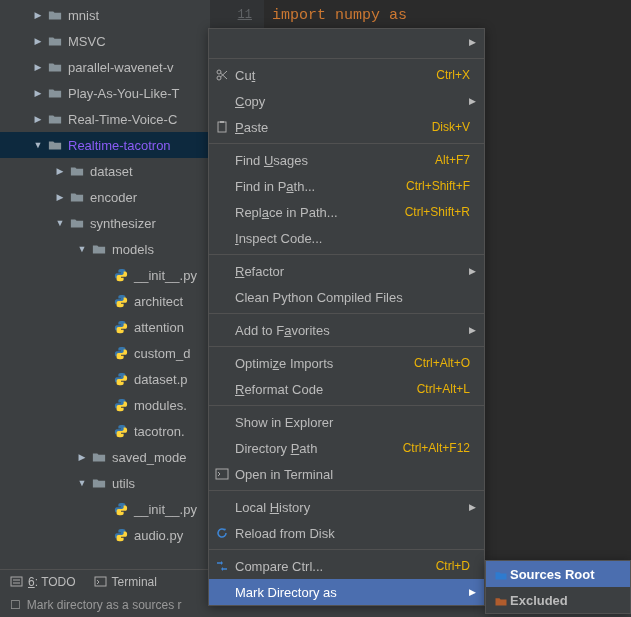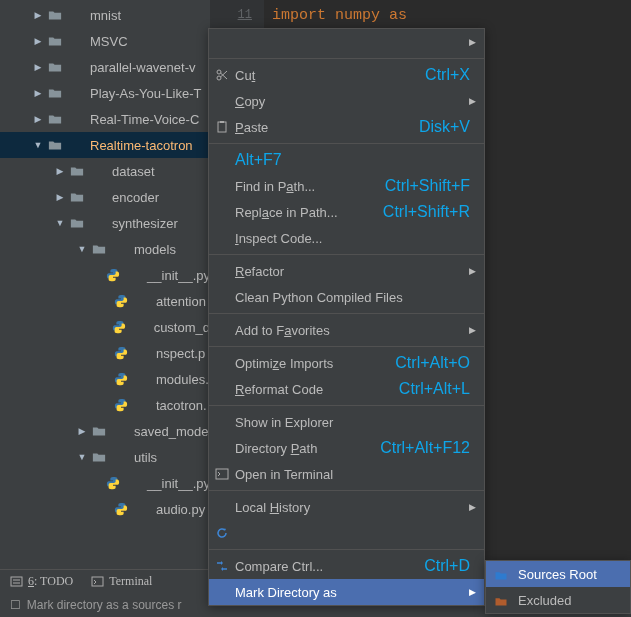--- a/index.html
+++ b/index.html
@@ -42,22 +42,22 @@
 .chevron.blank { visibility: hidden; }
 .folder-icon, .file-icon, .py-icon {
   width: 18px;
   height: 16px;
   display: inline-flex;
   align-items: center;
   justify-content: center;
   margin-right: 4px;
 }
 .folder-icon svg, .file-icon svg, .py-icon svg { width: 14px; height: 14px; }
-.tree-label { color: #bbb; margin-left: 22px; }
-.tree-item.selected .tree-label { color: #fdba74; }
+.tree-label { color: #bbb; }
+.tree-item.selected .tree-label { color: #8b5cf6; }
 
 
 .editor {
   flex: 1;
   background: #2b2b2b;
   font-family: Consolas, "Courier New", monospace;
   font-size: 15px;
   position: relative;
   padding-top: 0;
 }
@@ -101,56 +101,56 @@
   align-items: center;
   height: 26px;
   padding: 0 14px 0 26px;
   position: relative;
   cursor: pointer;
   color: #bbb;
 }
 .menu-item.selected { background: #4b6eaf; color: #fff; }
 .menu-item .mi-label { flex: 1; }
 .menu-item .mi-label u { text-decoration: underline; }
-.menu-item .mi-shortcut { color: #0ea5e9; font-size: 16px; }
+.menu-item .mi-shortcut { color: #eab308; font-size: 12px; }
 .menu-item .mi-arrow { position: absolute; right: 8px; font-size: 9px; }
 .menu-item .mi-icon {
   position: absolute; left: 5px; width: 16px; height: 16px;
   display: flex; align-items: center; justify-content: center;
 }
 .menu-sep { height: 1px; background: #515151; margin: 3px 0; }
 
 
 .submenu {
   position: absolute;
   left: 485px;
   top: 560px;
   width: 146px;
   background: #3c3f41;
   border: 1px solid #515151;
   box-shadow: 0 2px 10px rgba(0,0,0,.4);
   z-index: 101;
 }
-.submenu .menu-item { padding-left: 32px; }
+.submenu .menu-item { padding-left: 24px; font-weight: bold; }
 .sm-icon {
   position: absolute; left: 8px; width: 14px; height: 11px;
 }
 
 
 .status-row {
   height: 24px;
   background: #3c3f41;
   display: flex;
   align-items: center;
   border-top: 1px solid #515151;
   padding: 0 10px;
   gap: 18px;
   color: #bbb;
 }
-.status-tab { display: flex; align-items: center; gap: 5px; font-size: 12px; font-family: Liberation Serif, serif;}
+.status-tab { display: flex; align-items: center; gap: 5px; font-size: 12px;}
 .status-tab u { text-decoration: underline; }
 .hint-row {
   height: 24px;
   background: #3c3f41;
   display: flex;
   align-items: center;
   padding: 0 10px;
   color: #999;
   font-size: 12px;
 }
@@ -275,20 +275,31 @@
         </div>
         <div class="tree-item">
           <span class="indent" style="width: 96px;"></span>
           <span class="chevron blank">▶</span>
           <span class="py-icon">
             <svg viewBox="0 0 16 16">
               <path fill="#3776ab" d="M8 1c-2 0-3 1-3 2v2h3v1H3c-1 0-2 1-2 3s1 3 2 3h2v-2c0-1 1-2 2-2h4c1 0 2-1 2-2V3c0-1-1-2-3-2H8z"></path>
               <path fill="#ffd43b" d="M8 15c2 0 3-1 3-2v-2H8v-1h5c1 0 2-1 2-3s-1-3-2-3h-2v2c0 1-1 2-2 2H5c-1 0-2 1-2 2v3c0 1 1 2 3 2h2z"></path>
             </svg>
           </span>
+          <span class="tree-label">architect</span>
+        </div>
+        <div class="tree-item">
+          <span class="indent" style="width: 96px;"></span>
+          <span class="chevron blank">▶</span>
+          <span class="py-icon">
+            <svg viewBox="0 0 16 16">
+              <path fill="#3776ab" d="M8 1c-2 0-3 1-3 2v2h3v1H3c-1 0-2 1-2 3s1 3 2 3h2v-2c0-1 1-2 2-2h4c1 0 2-1 2-2V3c0-1-1-2-3-2H8z"></path>
+              <path fill="#ffd43b" d="M8 15c2 0 3-1 3-2v-2H8v-1h5c1 0 2-1 2-3s-1-3-2-3h-2v2c0 1-1 2-2 2H5c-1 0-2 1-2 2v3c0 1 1 2 3 2h2z"></path>
+            </svg>
+          </span>
           <span class="tree-label">attention</span>
         </div>
         <div class="tree-item">
           <span class="indent" style="width: 96px;"></span>
           <span class="chevron blank">▶</span>
           <span class="py-icon">
             <svg viewBox="0 0 16 16">
               <path fill="#3776ab" d="M8 1c-2 0-3 1-3 2v2h3v1H3c-1 0-2 1-2 3s1 3 2 3h2v-2c0-1 1-2 2-2h4c1 0 2-1 2-2V3c0-1-1-2-3-2H8z"></path>
               <path fill="#ffd43b" d="M8 15c2 0 3-1 3-2v-2H8v-1h5c1 0 2-1 2-3s-1-3-2-3h-2v2c0 1-1 2-2 2H5c-1 0-2 1-2 2v3c0 1 1 2 3 2h2z"></path>
             </svg>
@@ -297,21 +308,21 @@
         </div>
         <div class="tree-item">
           <span class="indent" style="width: 96px;"></span>
           <span class="chevron blank">▶</span>
           <span class="py-icon">
             <svg viewBox="0 0 16 16">
               <path fill="#3776ab" d="M8 1c-2 0-3 1-3 2v2h3v1H3c-1 0-2 1-2 3s1 3 2 3h2v-2c0-1 1-2 2-2h4c1 0 2-1 2-2V3c0-1-1-2-3-2H8z"></path>
               <path fill="#ffd43b" d="M8 15c2 0 3-1 3-2v-2H8v-1h5c1 0 2-1 2-3s-1-3-2-3h-2v2c0 1-1 2-2 2H5c-1 0-2 1-2 2v3c0 1 1 2 3 2h2z"></path>
             </svg>
           </span>
-          <span class="tree-label">nspect.p</span>
+          <span class="tree-label">dataset.p</span>
         </div>
         <div class="tree-item">
           <span class="indent" style="width: 96px;"></span>
           <span class="chevron blank">▶</span>
           <span class="py-icon">
             <svg viewBox="0 0 16 16">
               <path fill="#3776ab" d="M8 1c-2 0-3 1-3 2v2h3v1H3c-1 0-2 1-2 3s1 3 2 3h2v-2c0-1 1-2 2-2h4c1 0 2-1 2-2V3c0-1-1-2-3-2H8z"></path>
               <path fill="#ffd43b" d="M8 15c2 0 3-1 3-2v-2H8v-1h5c1 0 2-1 2-3s-1-3-2-3h-2v2c0 1-1 2-2 2H5c-1 0-2 1-2 2v3c0 1 1 2 3 2h2z"></path>
             </svg>
           </span>
@@ -446,20 +457,21 @@
         <svg width="14" height="14">
           <rect x="3" y="2" width="8" height="10" fill="none" stroke="#a9a9a9"></rect>
           <rect x="5" y="1" width="4" height="2" fill="#a9a9a9"></rect>
         </svg>
       </span>
       <span class="mi-label"><u>P</u>aste</span>
       <span class="mi-shortcut">Disk+V</span>
     </div>
     <div class="menu-sep"></div>
     <div class="menu-item">
+      <span class="mi-label">Find <u>U</u>sages</span>
       <span class="mi-shortcut">Alt+F7</span>
     </div>
     <div class="menu-item">
       <span class="mi-label">Find in P<u>a</u>th...</span>
       <span class="mi-shortcut">Ctrl+Shift+F</span>
     </div>
     <div class="menu-item">
       <span class="mi-label">Repl<u>a</u>ce in Path...</span>
       <span class="mi-shortcut">Ctrl+Shift+R</span>
     </div>
@@ -510,20 +522,21 @@
       <span class="mi-label">Local <u>H</u>istory</span>
       <span class="mi-arrow">▶</span>
     </div>
     <div class="menu-item">
       <span class="mi-icon">
         <svg width="14" height="14">
           <path d="M11 7a4 4 0 1 1-1.2-2.8" fill="none" stroke="#3e86d6" stroke-width="1.5"></path>
           <path d="M10 2 L11 4.2 L8.8 4" fill="#3e86d6"></path>
         </svg>
       </span>
+      <span class="mi-label">Reload from Disk</span>
     </div>
     <div class="menu-sep"></div>
     <div class="menu-item">
       <span class="mi-icon">
         <svg width="14" height="14">
           <path d="M2 4 L6 4" stroke="#3e86d6" stroke-width="1.5"></path>
           <path d="M6 2 L8 4 L6 6" fill="#3e86d6"></path>
           <path d="M12 10 L8 10" stroke="#3e86d6" stroke-width="1.5"></path>
           <path d="M8 8 L6 10 L8 12" fill="#3e86d6"></path>
         </svg>

